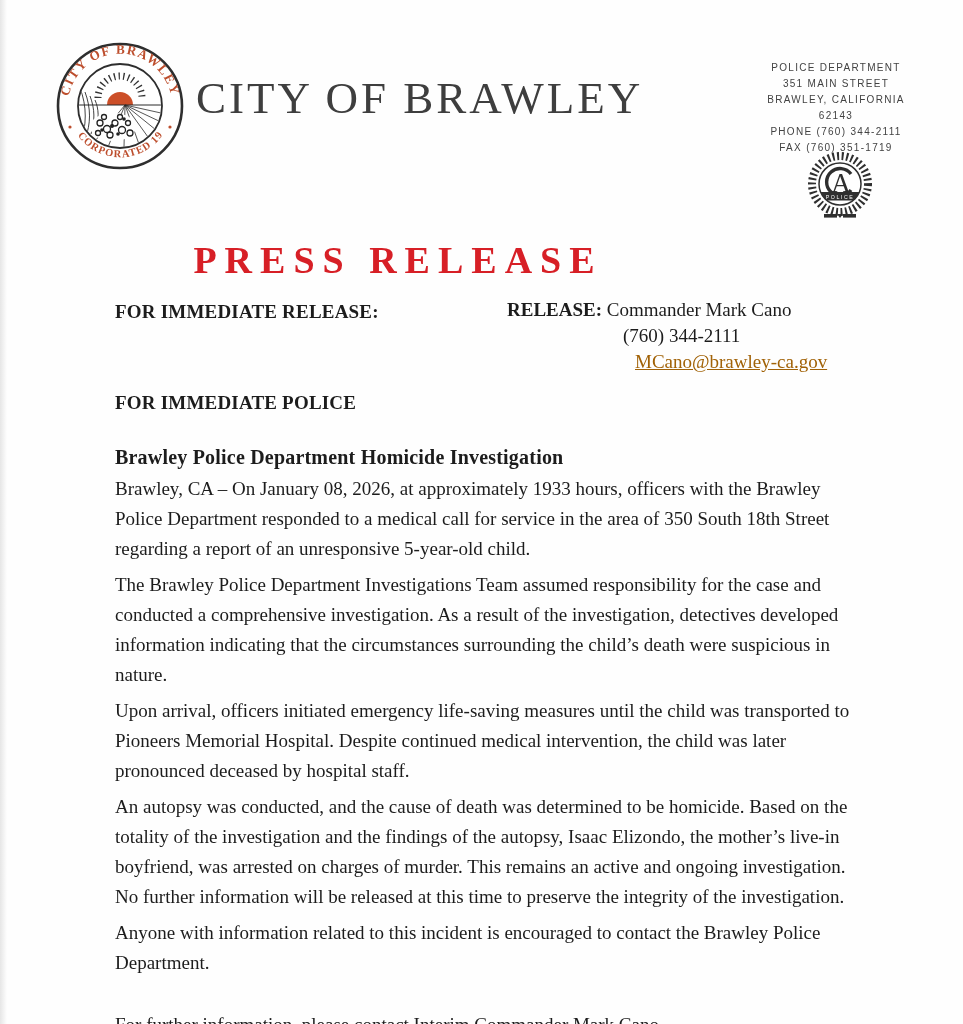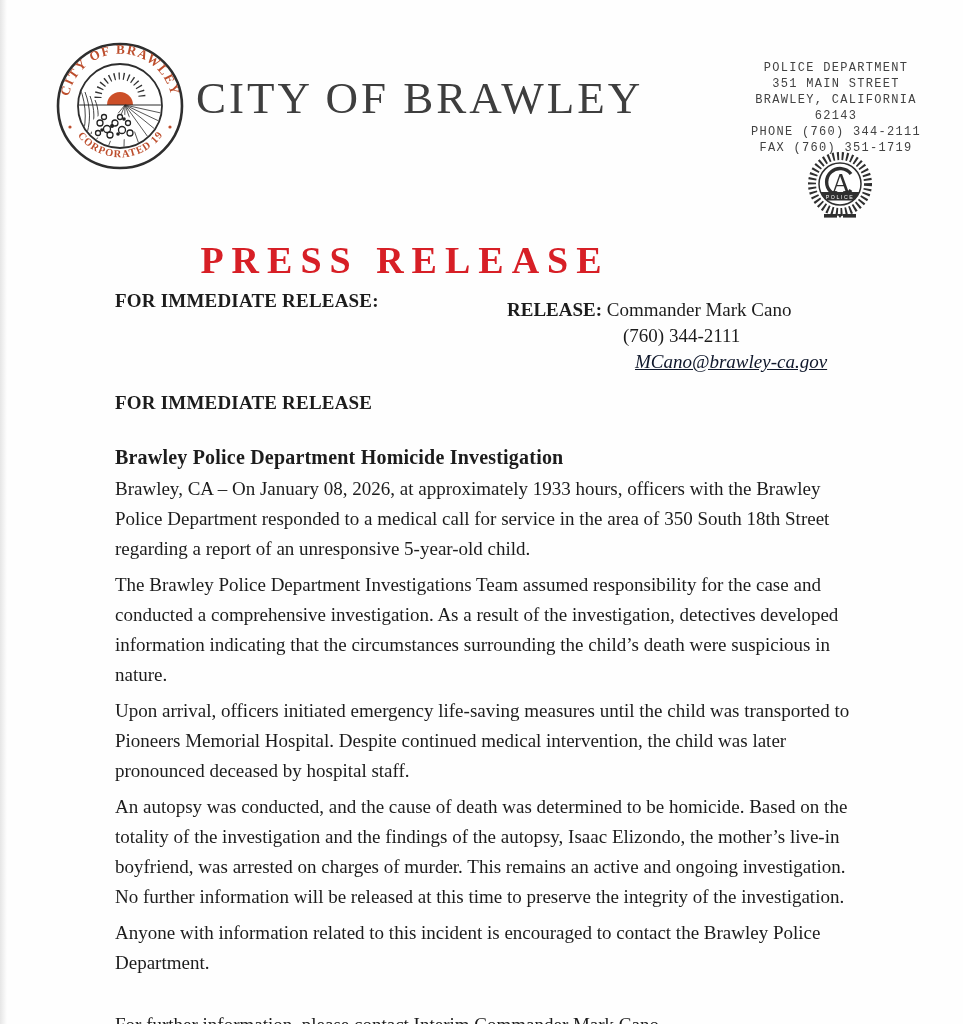--- a/index.html
+++ b/index.html
@@ -36,63 +36,63 @@
     font-size: 45px;
     letter-spacing: 3px;
     color: #3e3e3e;
     white-space: nowrap;
   }
   .dept-address {
     position: absolute;
     left: 712px; top: 60px;
     width: 248px;
     text-align: center;
-    font-family: Liberation Mono, monospace;
-    font-size: 12px;
+    font-family: Liberation Sans, sans-serif;
+    font-size: 10px;
     line-height: 16px;
     letter-spacing: 1.3px;
     color: #424242;
   }
   .badge {
     position: absolute;
     left: 800px; top: 148px;
     width: 80px; height: 84px;
   }
 
   
   .pr-title {
     position: absolute;
-    left: 16px; top: 238px;
+    left: 9px; top: 238px;
     width: 778px;
     text-align: center;
     font-size: 38px;
     font-weight: bold;
     letter-spacing: 8px;
     color: #d71f26;
   }
 
   .release-left {
     position: absolute;
-    left: 115px; top: 287px;
+    left: 115px; top: 298px;
     font-size: 19px;
     line-height: 28px;
   }
   .release-left .label { font-weight: bold; letter-spacing: 0.2px; }
 
   .contact-block {
     position: absolute;
     left: 507px; top: 297px;
     width: 360px;
     font-size: 19px;
     line-height: 26px;
   }
   .contact-block .label { font-weight: bold; }
   .contact-phone { padding-left: 116px; font-family: Liberation Serif, serif; }
   .contact-email { padding-left: 128px; }
-  .email-link { color: #0f172a; text-decoration: underline; cursor: pointer; font-style: italic; }
+  .email-link { color: #a16207; text-decoration: underline; cursor: pointer; }
 
   
   .doc-body {
     position: absolute;
     left: 115px; top: 388px;
     width: 745px;
     font-size: 19px;
     line-height: 30px;
   }
   .fir2 {
@@ -224,21 +224,21 @@
     <div class="label">FOR IMMEDIATE RELEASE:</div>
   </div>
 
   <div class="contact-block">
     <div><span class="label">RELEASE:</span> <span>Commander Mark Cano</span></div>
     <div class="contact-phone">(760) 344-2111</div>
     <div class="contact-email"><span class="email-link">MCano@brawley-ca.gov</span></div>
   </div>
 
   <div class="doc-body">
-    <div class="fir2">FOR IMMEDIATE RELEASE</div>
+    <div class="fir2">FOR IMMEDIATE POLICE</div>
     <div class="headline">Brawley Police Department Homicide Investigation</div>
     <div class="para">Brawley, CA – On January 08, 2026, at approximately 1933 hours, officers with the Brawley Police Department responded to a medical call for service in the area of 350 South 18th Street regarding a report of an unresponsive 5-year-old child.</div>
     <div class="para">The Brawley Police Department Investigations Team assumed responsibility for the case and conducted a comprehensive investigation. As a result of the investigation, detectives developed information indicating that the circumstances surrounding the child’s death were suspicious in nature.</div>
     <div class="para">Upon arrival, officers initiated emergency life-saving measures until the child was transported to Pioneers Memorial Hospital. Despite continued medical intervention, the child was later pronounced deceased by hospital staff.</div>
     <div class="para">An autopsy was conducted, and the cause of death was determined to be homicide. Based on the totality of the investigation and the findings of the autopsy, Isaac Elizondo, the mother’s live-in boyfriend, was arrested on charges of murder. This remains an active and ongoing investigation. No further information will be released at this time to preserve the integrity of the investigation.</div>
     <div class="para">Anyone with information related to this incident is encouraged to contact the Brawley Police Department.</div>
     <div class="closing">For further information, please contact Interim Commander Mark Cano.</div>
   </div>
 
 </div>

